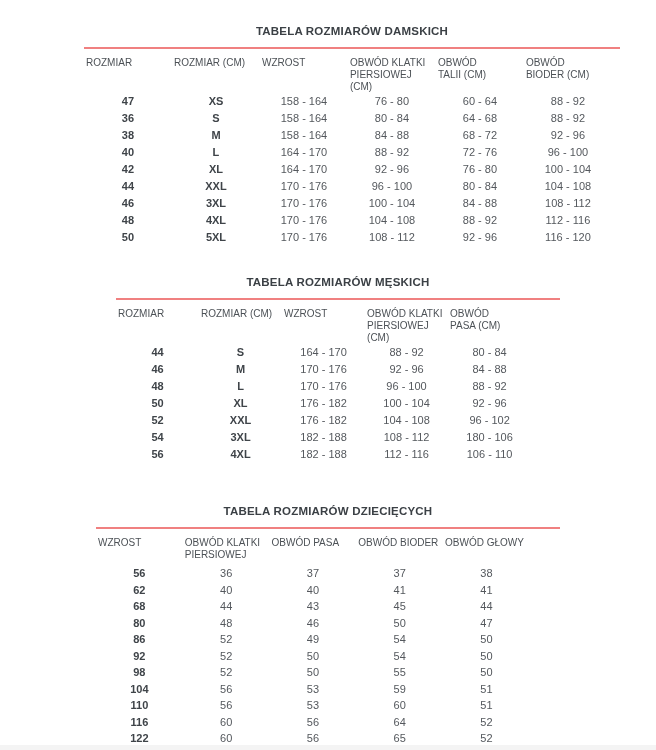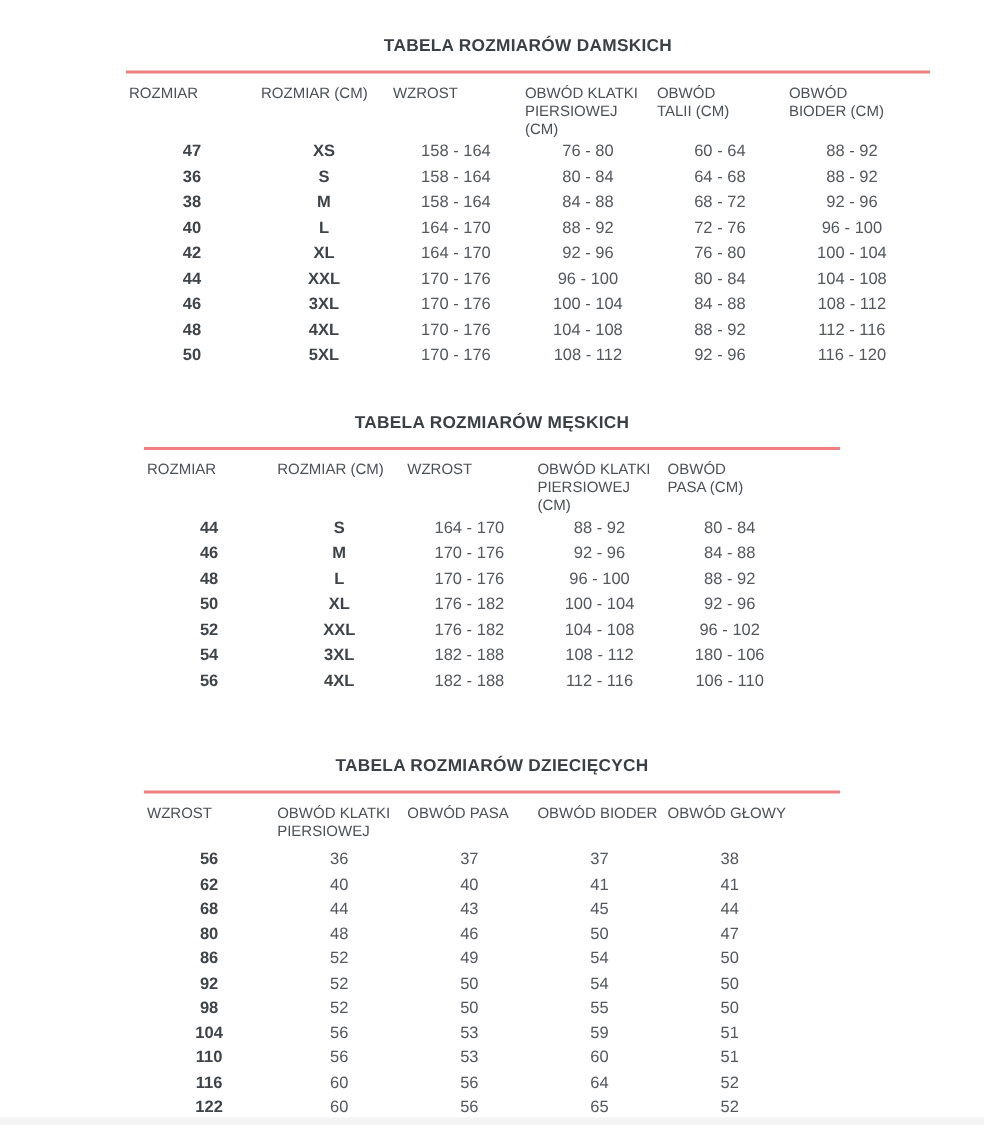--- a/index.html
+++ b/index.html
@@ -8,21 +8,21 @@
     width: 656px;
     height: 750px;
     background: #ffffff;
     font-family: "Liberation Sans", "DejaVu Sans", sans-serif;
     color: #54585d;
     position: relative;
     overflow: hidden;
   }
   .section { }
   .sec-damskich { padding-top: 24px; padding-left: 48px; }
-  .sec-meskich { margin-top: 29px; }
+  .sec-meskich { margin-top: 29px; padding-left: 20px; }
   .sec-dzieciecych { margin-top: 41px; }
   .tbl-title {
     text-align: center;
     font-size: 11.5px;
     font-weight: bold;
     color: #3b4045;
     letter-spacing: 0.2px;
     line-height: 14px;
     margin-bottom: 9px;
   }

